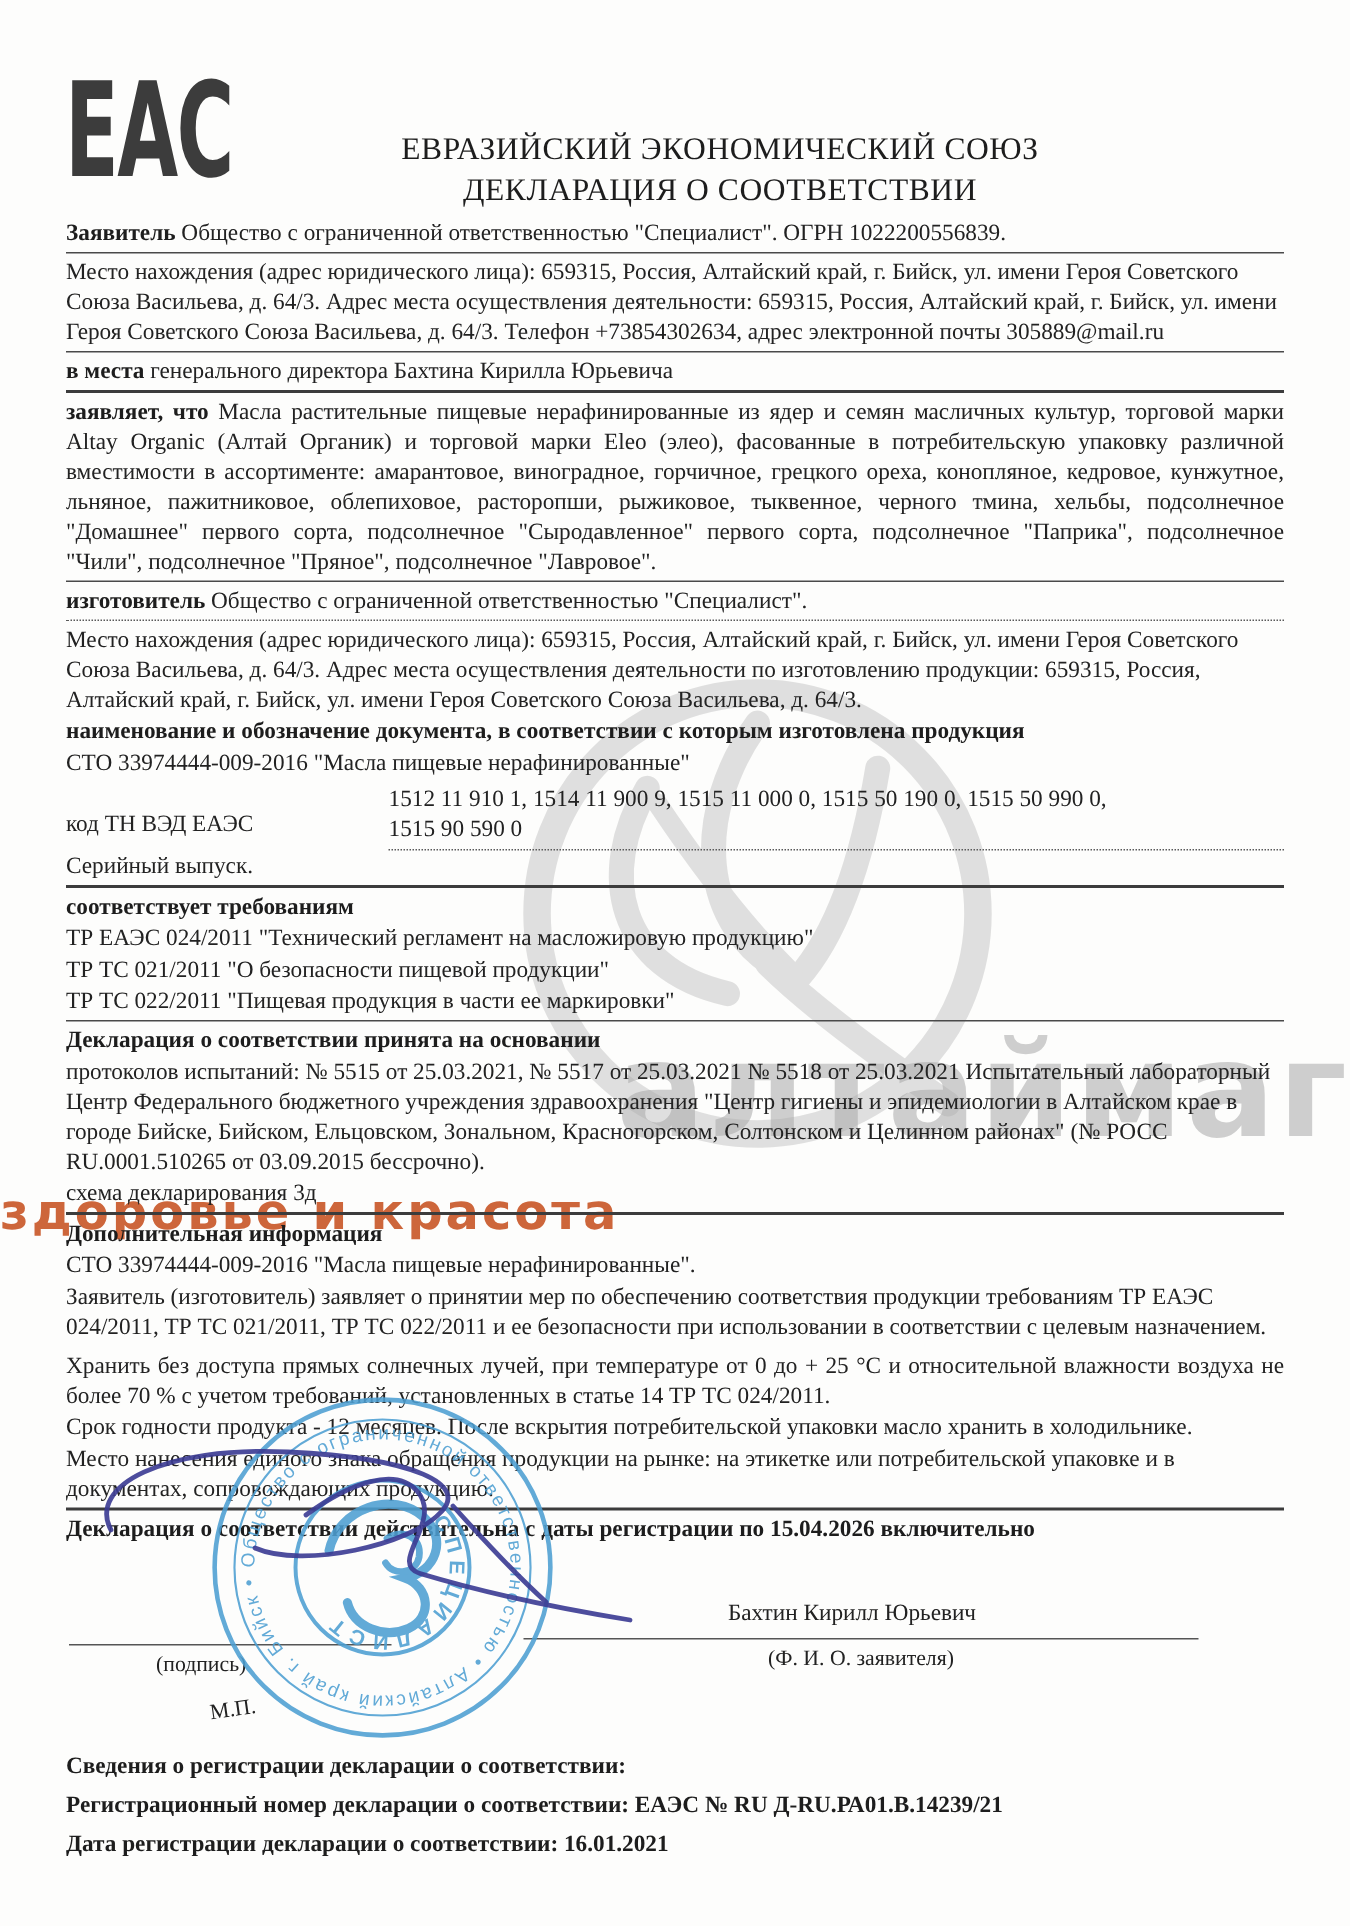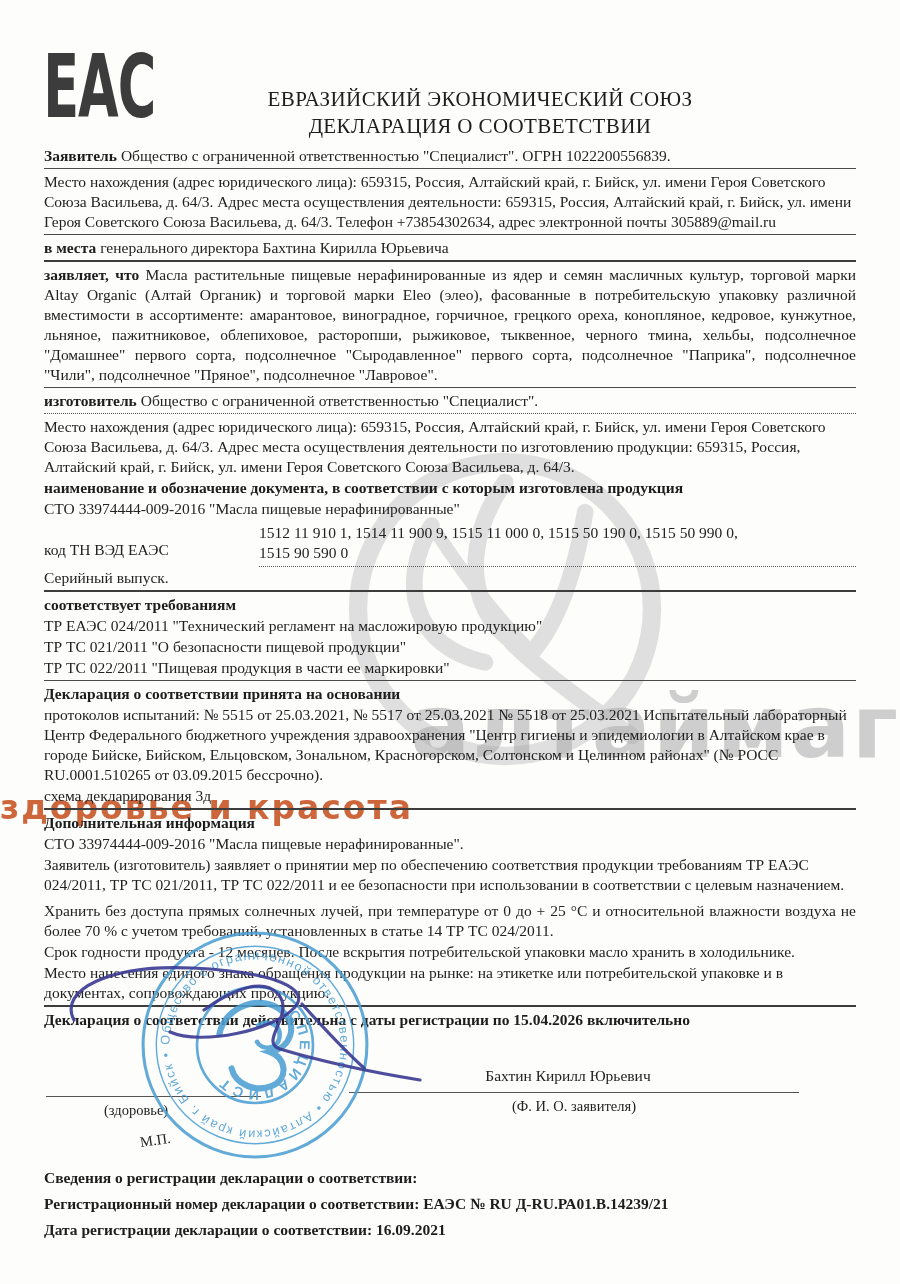--- a/index.html
+++ b/index.html
@@ -191,26 +191,26 @@
     <div class="blk">Заявитель (изготовитель) заявляет о принятии мер по обеспечению соответствия продукции требованиям ТР ЕАЭС 024/2011, ТР ТС 021/2011, ТР ТС 022/2011 и ее безопасности при использовании в соответствии с целевым назначением.</div>
     <div class="blk just" style="margin-top:6px">Хранить без доступа прямых солнечных лучей, при температуре от 0 до + 25 °С и относительной влажности воздуха не более 70 % с учетом требований, установленных в статье 14 ТР ТС 024/2011.</div>
     <div class="blk just">Срок годности продукта - 12 месяцев. После вскрытия потребительской упаковки масло хранить в холодильнике.</div>
     <div class="blk">Место нанесения единого знака обращения продукции на рынке: на этикетке или потребительской упаковке и в документах, сопровождающих продукцию.</div>
     <div class="sep thick"></div>
 
     <div class="blk bold-line">Декларация о соответствии действительна с даты регистрации по 15.04.2026 включительно</div>
 
     <div class="sign-area">
       <div class="sign-line-left"></div>
-      <div class="sign-label">(здоровье)</div>
+      <div class="sign-label">(подпись)</div>
       <div class="mp-label">М.П.</div>
       <div class="fio-name">Бахтин Кирилл Юрьевич</div>
       <div class="sign-line-right"></div>
       <div class="fio-label">(Ф. И. О. заявителя)</div>
     </div>
 
     <div class="reg">
       <div class="blk bold-line">Сведения о регистрации декларации о соответствии:</div>
       <div class="blk bold-line">Регистрационный номер декларации о соответствии: ЕАЭС № RU Д-RU.РА01.В.14239/21</div>
-      <div class="blk bold-line">Дата регистрации декларации о соответствии: 16.09.2021</div>
+      <div class="blk bold-line">Дата регистрации декларации о соответствии: 16.01.2021</div>
     </div>
   </div>
 </div>
 
 </body></html>

